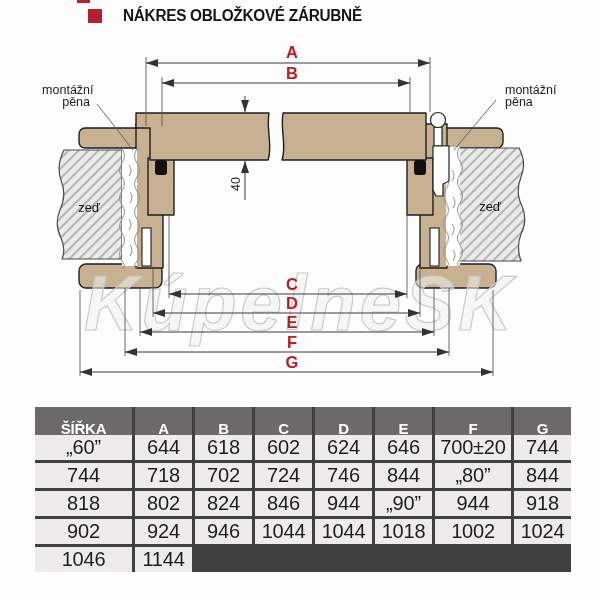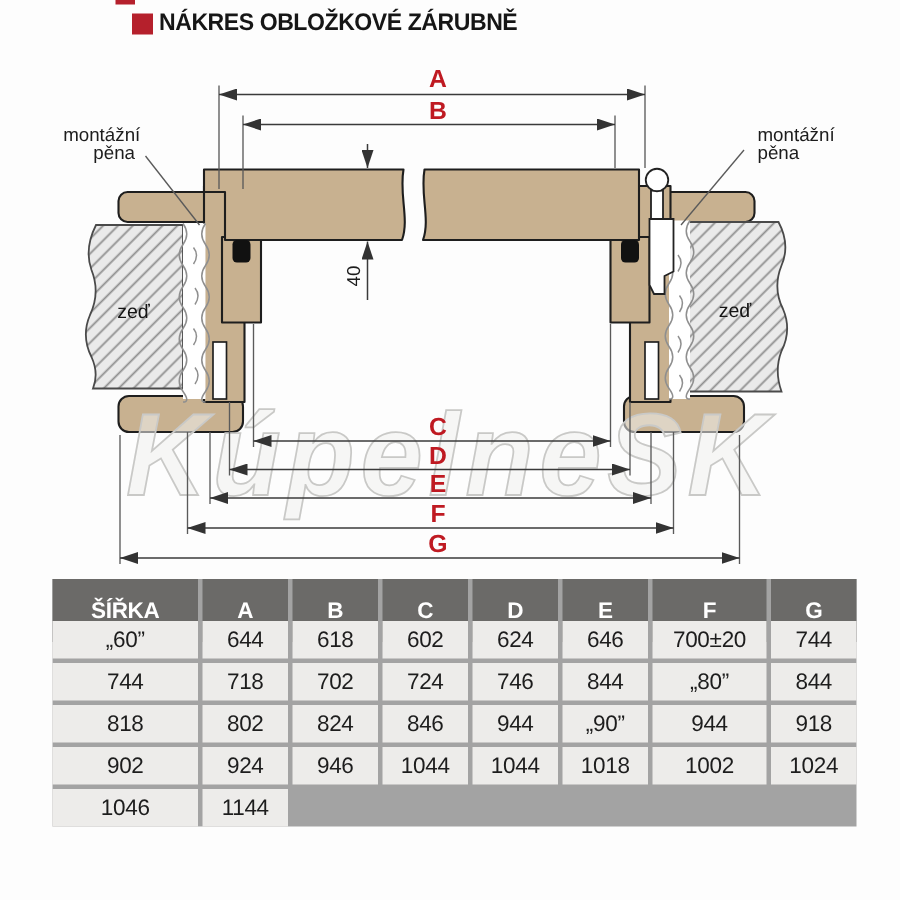--- a/index.html
+++ b/index.html
@@ -1,45 +1,45 @@
 <!DOCTYPE html>
 <html><head>
 <meta charset="utf-8">
 <style>
   html,body{margin:0;padding:0;}
   body{
     width:600px;height:600px;position:relative;overflow:hidden;
     background:#fdfdfd;font-family:"Liberation Sans","DejaVu Sans",sans-serif;
   }
   .top-sliver{position:absolute;left:77px;top:0;width:13px;height:3px;background:#b5202c;}
-  .title-row{position:absolute;left:88px;top:7px;display:flex;align-items:center;gap:4px;}
+  .title-row{position:absolute;left:88px;top:7px;display:flex;align-items:center;gap:21px;}
   .title-square{width:14px;height:14px;background:#b5202c;flex:0 0 auto;}
   .title-text{
     font-size:16px;font-weight:bold;color:#161616;letter-spacing:-0.3px;
     white-space:nowrap;transform:scaleX(0.96);transform-origin:left center;
   }
   .diagram{position:absolute;left:0;top:0;width:600px;height:405px;}
 
   
   .size-table{
-    position:absolute;left:35px;top:386px;
+    position:absolute;left:35px;top:407px;
     display:grid;
     grid-template-columns:97px 57px 57px 57px 57px 57px 76px 57px;
     grid-auto-rows:25px;
-    gap:3px;background:#a3a3a3;
+    gap:3px;background:#404040;
   }
   .size-table .hcell{
     height:42px;background:#6b6a68;color:#fff;
     display:flex;align-items:center;justify-content:center;
     font-weight:bold;font-size:15px;letter-spacing:-0.2px;
   }
   .size-table .cell{
     background:#edecea;color:#1d1d1d;
     display:flex;align-items:center;justify-content:center;
-    font-size:15px;letter-spacing:-0.2px;
+    font-size:20px;letter-spacing:-0.2px;
   }
   svg text{font-family:"Liberation Sans","DejaVu Sans",sans-serif;}
   .dimletter{font-size:16.5px;font-weight:bold;fill:#bf1a22;}
   .anno{font-size:12.5px;fill:#1c1c1c;}
   .wallword{font-size:13px;fill:#141414;}
   .watermark{
     font-size:78px;font-weight:bold;font-style:italic;
     fill:rgba(240,240,238,0.55);stroke:#c9c9c7;stroke-width:1.2px;letter-spacing:4px;
   }
   .dimline{stroke:#3a3a3a;stroke-width:1;fill:none;}

